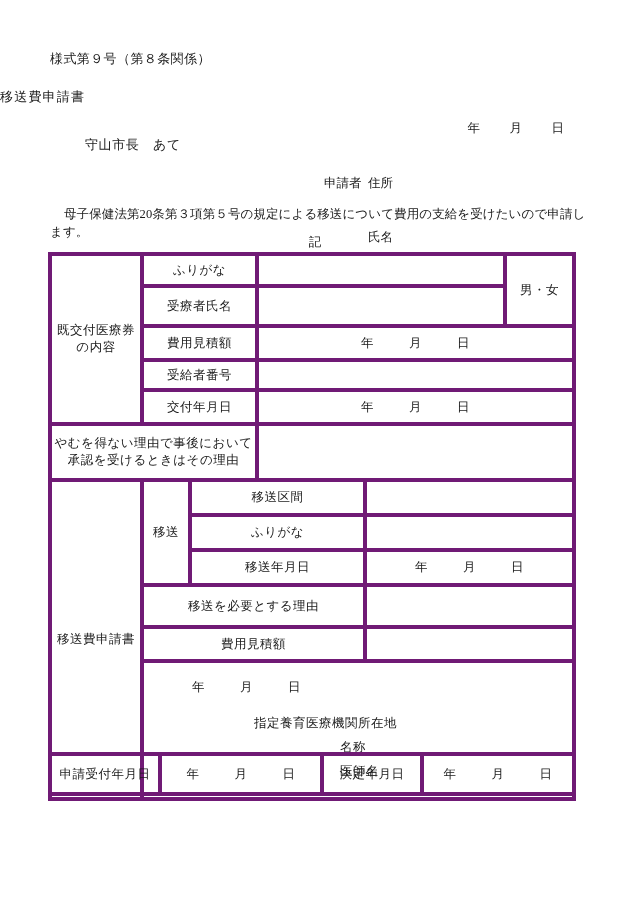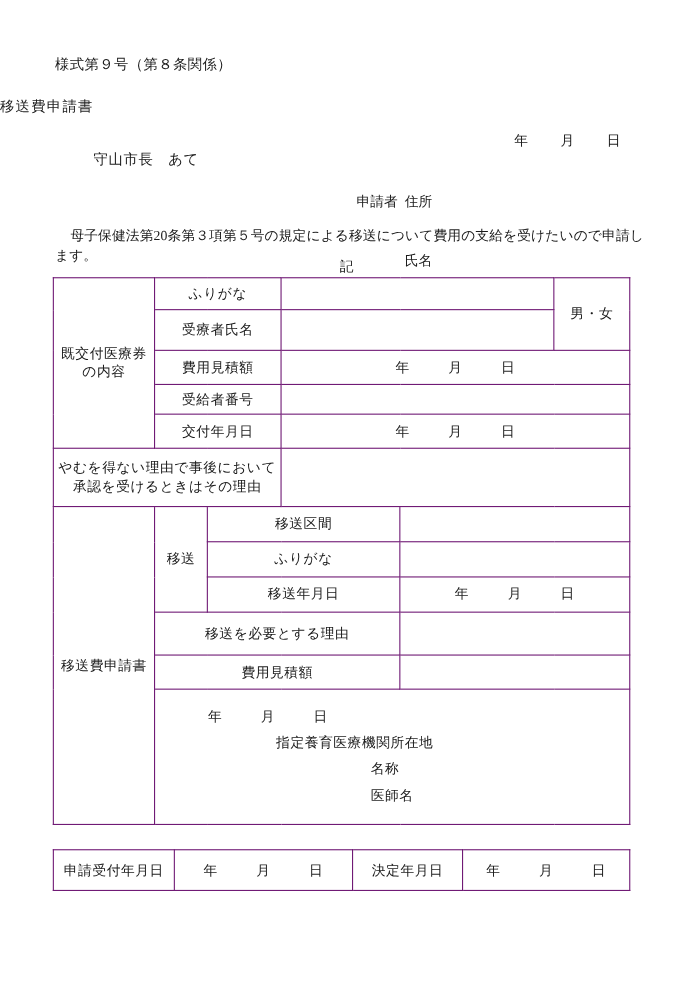--- a/index.html
+++ b/index.html
@@ -42,21 +42,21 @@
   #ki-mark          { left: 0;     top: 234px; width: 630px; text-align: center; font-size: 12.5px; }
 
   
   table.grid {
     position: absolute;
     border-collapse: collapse;
     table-layout: fixed;
     font-size: 12.5px;
   }
   table.grid td {
-    border: 1px solid #701a75;
+    border: 4px solid #701a75;
     padding: 0;
     vertical-align: middle;
     text-align: center;
     letter-spacing: .5px;
   }
   td.lbl-left {
     text-align: left;
     padding-left: 8px;
     vertical-align: top;
     padding-top: 6px;
@@ -69,37 +69,37 @@
   }
   td.blank { }
 
   
   td.softtop { border-top: 1px solid #b9b9b9; }
 
   
   #main-table { left: 48px; top: 252px; width: 524px; }
 
   
-  #footer-table { left: 48px; top: 772px; width: 524px; }
+  #footer-table { left: 48px; top: 752px; width: 524px; }
 
   
   .daterun { display: inline-block; text-align: left; }
   .daterun i { font-style: normal; display: inline-block; width: 48px; }
   .daterun i:last-child { width: auto; }
   td.date-cell { text-align: left; padding-left: 52px; }
   td.date-cell-foot { text-align: left; padding-left: 46px; }
 
   
   .sig-wrap {
     text-align: left;
     padding: 12px 0 14px 0;
     line-height: 24px;
   }
   .sig-date   { padding-left: 48px; }
-  .sig-addr   { padding-left: 110px; }
+  .sig-addr   { padding-left: 110px; margin-top: 12px; }
   .sig-name   { padding-left: 196px; }
   .sig-doctor { padding-left: 196px; }
 </style>
 </head>
 <body>
 
 <div class="page">
 
   <div class="abs" id="form-number">様式第９号（第８条関係）</div>
 

